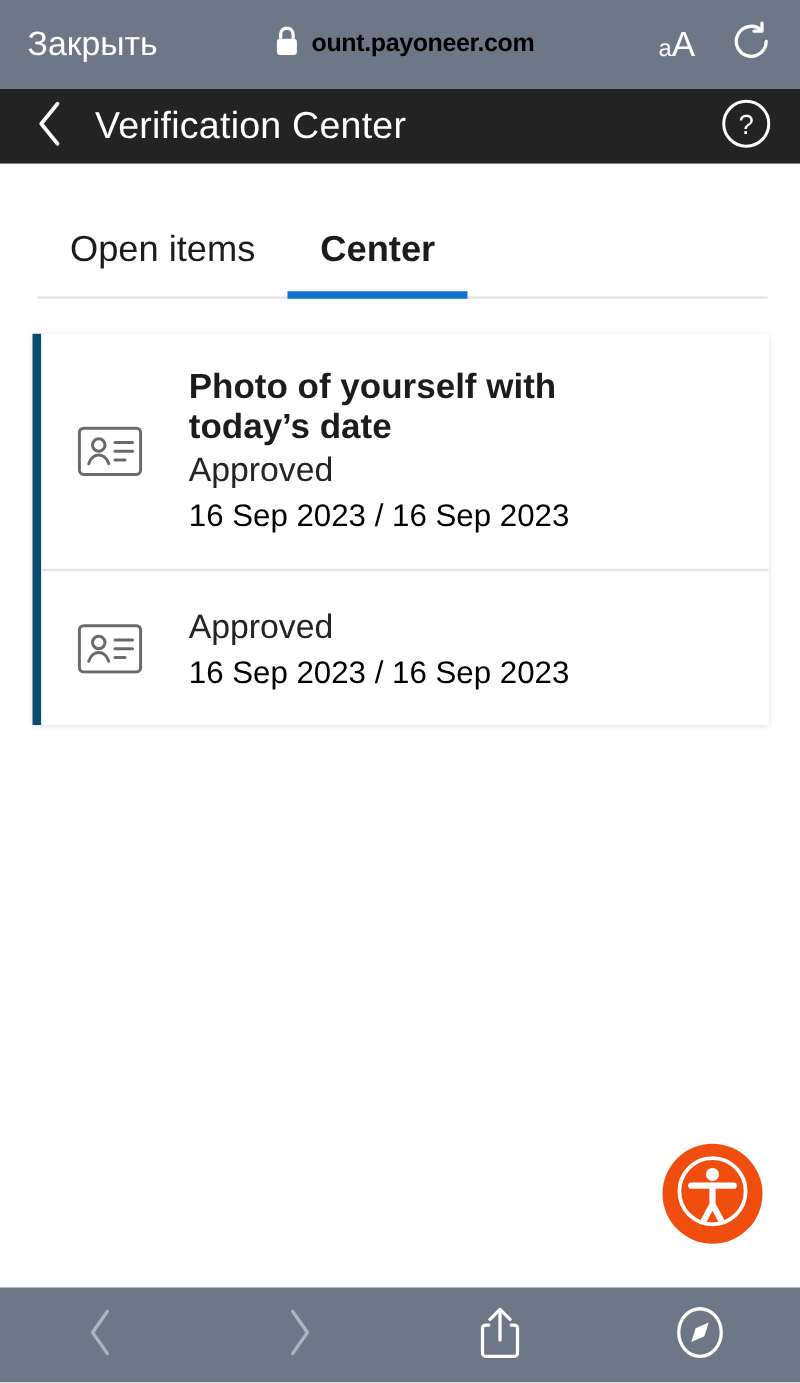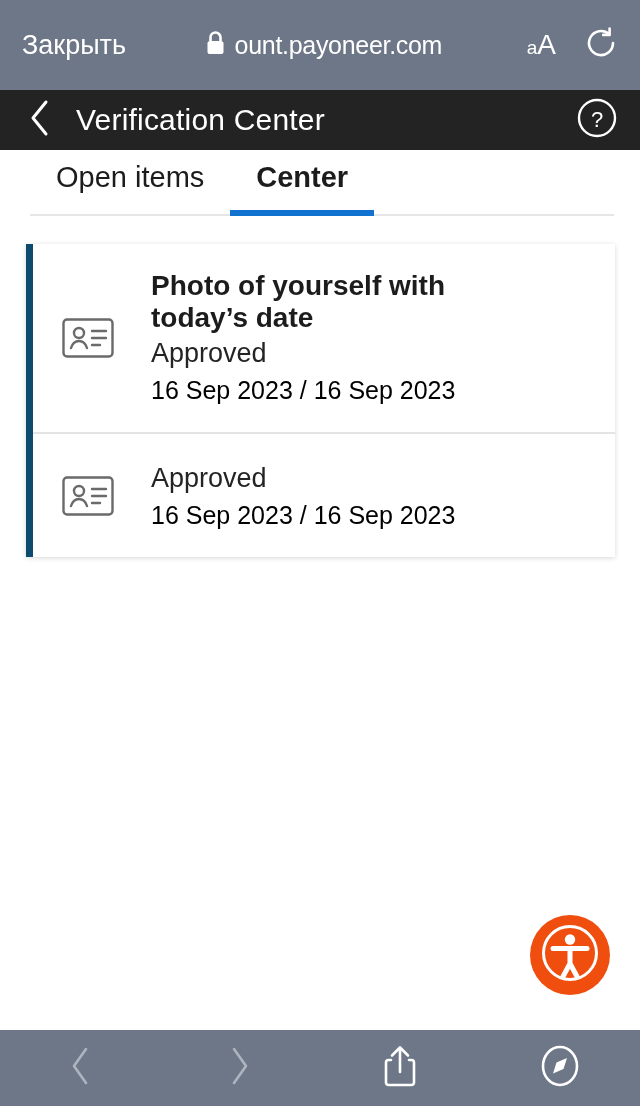--- a/index.html
+++ b/index.html
@@ -11,21 +11,21 @@
     width: 640px;
     height: 1106px;
     background: #ffffff;
     font-family: "Liberation Sans", sans-serif;
     overflow: hidden;
     position: relative;
   }
 
   
   .browser-bar {
-    height: 90px;
+    height: 71px;
     background: #6e7787;
     display: flex;
     align-items: center;
     padding: 0 22px;
     box-sizing: border-box;
     color: #ffffff;
   }
   .close-button {
     font-size: 27px;
     color: #ffffff;
@@ -40,23 +40,23 @@
     justify-content: center;
     gap: 9px;
     margin-left: 6px;
     overflow: hidden;
   }
   .lock-icon {
     display: block;
     flex: none;
   }
   .url-text {
-    font-size: 25px;
-    font-weight: 400;
-    color: #ffffff;
+    font-size: 20px;
+    font-weight: 700;
+    color: #000000;
     white-space: nowrap;
     letter-spacing: -0.3px;
   }
   .chrome-actions {
     display: flex;
     align-items: center;
     gap: 28px;
     margin-left: 12px;
   }
   .aa-button {
@@ -90,21 +90,21 @@
     flex: 1;
     letter-spacing: 0.2px;
   }
   .help-button { display: block; flex: none; }
 
   
   .tabs {
     display: flex;
     align-items: flex-end;
     padding: 0 0 0 30px;
-    height: 66px;
+    height: 108px;
     box-sizing: border-box;
     position: relative;
     background: #ffffff;
   }
   .tabs::after {
     content: "";
     position: absolute;
     left: 30px;
     right: 26px;
     bottom: 0;

